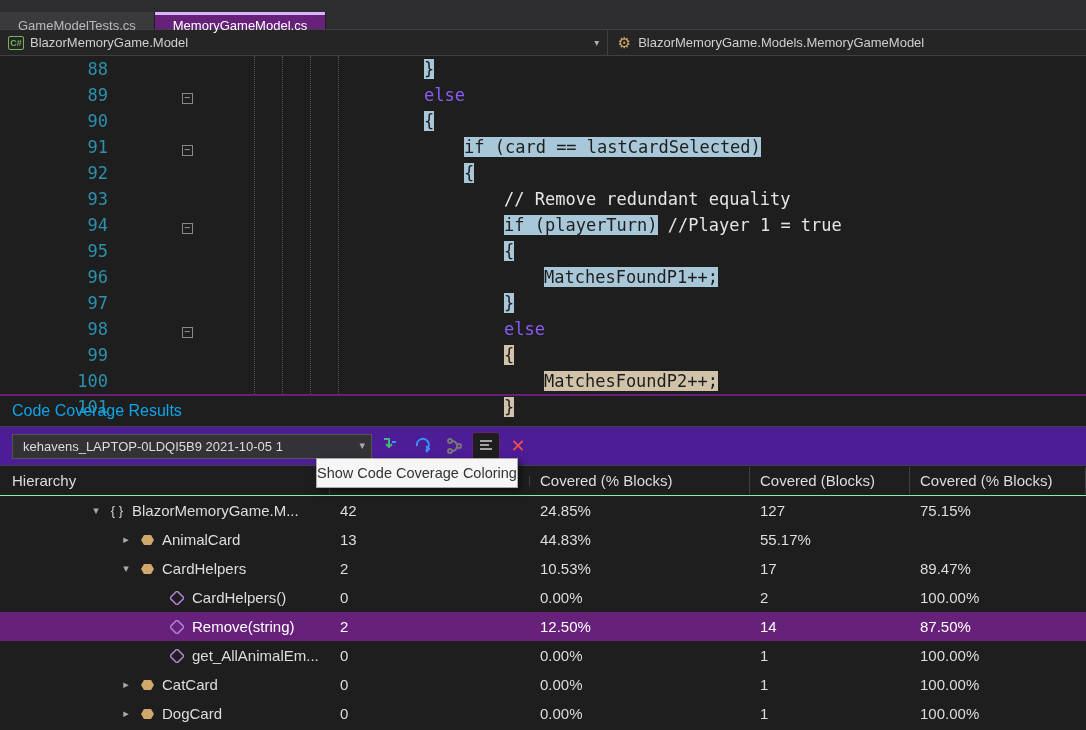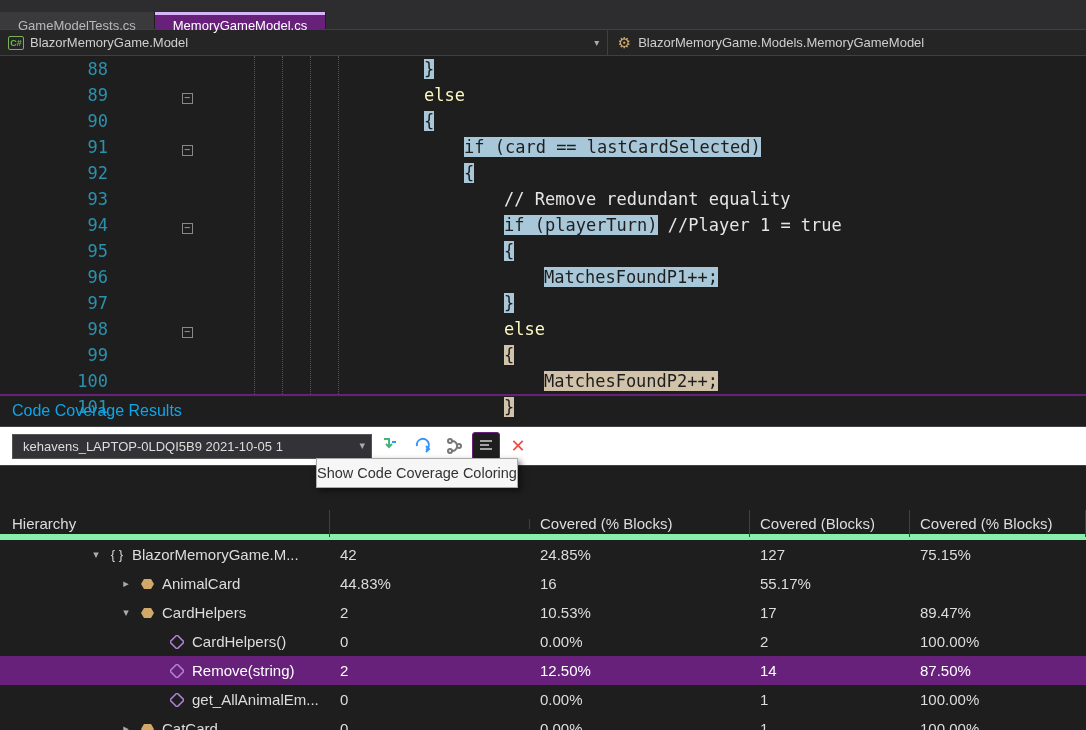--- a/index.html
+++ b/index.html
@@ -61,31 +61,31 @@
     line-height:8px; font-size:10px; color:#aaa; text-align:center;
   }
   .guides {
     position:relative; width:120px;
   }
   .guides .vline {
     position:absolute; top:0; bottom:0; border-left:1px dotted #555;
   }
   .code { flex:1; position:relative; padding-left:4px;}
   .code .row { height:26px; white-space:pre; }
-  .kw { color:#fef9c3; }
+  .kw { color:#8b5cf6; }
   .cov { background:#a8c7d8; color:#1e1e1e; }
   .comment { color:#e5e5e5; }
   .notcov { background:#d1c3aa; color:#1e1e1e; }
 
   
   .panel { display:flex; flex-direction:column; }
   .panel-title { padding:6px 12px; color:#0ea5e9; font-size:16px; }
   .toolbar {
     display:flex; align-items:center; gap:4px; padding:0 12px;
-    background:#ffffff; border-top:1px solid #3f3f46; border-bottom:1px solid #3f3f46;
+    background:#4c1d95; border-top:1px solid #3f3f46; border-bottom:1px solid #3f3f46;
     height:40px;
   }
   .combo {
     background:#333337; border:1px solid #555; padding:4px 24px 4px 10px;
     color:#ddd; position:relative; min-width:360px;
   }
   .combo::after { content:"▾"; position:absolute; right:6px; top:4px; color:#aaa; font-size:11px;}
   .tool-btn {
     width:28px; height:28px; display:flex; align-items:center; justify-content:center;
     color:#4ec9b0; font-size:17px; border-radius:3px; cursor:pointer;
@@ -105,23 +105,22 @@
 
   
   .grid { display:flex; flex-direction:column;}
   .grid-header, .grid-row {
     display:grid;
     grid-template-columns: 330px 200px 220px 160px 1fr;
     align-items:center;
     color:#ddd;
   }
   .grid-header {
-    height:30px; border-bottom:6px solid #86efac;
+    height:30px; border-bottom:1px solid #86efac;
     font-size:15px;
-    margin-top:44px;
   }
   .grid-header .cell { border-right:1px solid #3f3f46; padding:5px 10px;}
   .grid-header .cell:first-child { padding-left:12px;}
   .grid-row { height:29px; font-size:15px;}
   .grid-row .cell { padding:3px 10px; overflow:hidden; text-overflow:ellipsis; white-space:nowrap;}
   .hier {
     display:flex; align-items:center; gap:6px;
     padding-left: var(--indent, 12px);
   }
   .expander { width:12px; color:#aaa; font-size:11px; display:inline-block; text-align:center;}
@@ -276,22 +275,22 @@
             <div class="hier" style="--indent:110px">
        <span class="expander">▸</span>
        <span class="ico class-ico">
                 <svg width="16" height="16" viewBox="0 0 16 16">
                   <path d="M2 8 L5 3 L12 3 L15 8 L12 13 L5 13 Z" fill="#d0a96a"></path>
                 </svg>
               </span>
        <span>AnimalCard</span>
     </div>
           </div>
+    <div class="cell num">13</div>
     <div class="cell num">44.83%</div>
-    <div class="cell num">16</div>
     <div class="cell num">55.17%</div>
         </div>
         <div class="grid-row">
     <div class="cell">
             <div class="hier" style="--indent:110px">
        <span class="expander">▾</span>
        <span class="ico class-ico">
                 <svg width="16" height="16" viewBox="0 0 16 16">
                   <path d="M2 8 L5 3 L12 3 L15 8 L12 13 L5 13 Z" fill="#d0a96a"></path>
                 </svg>

